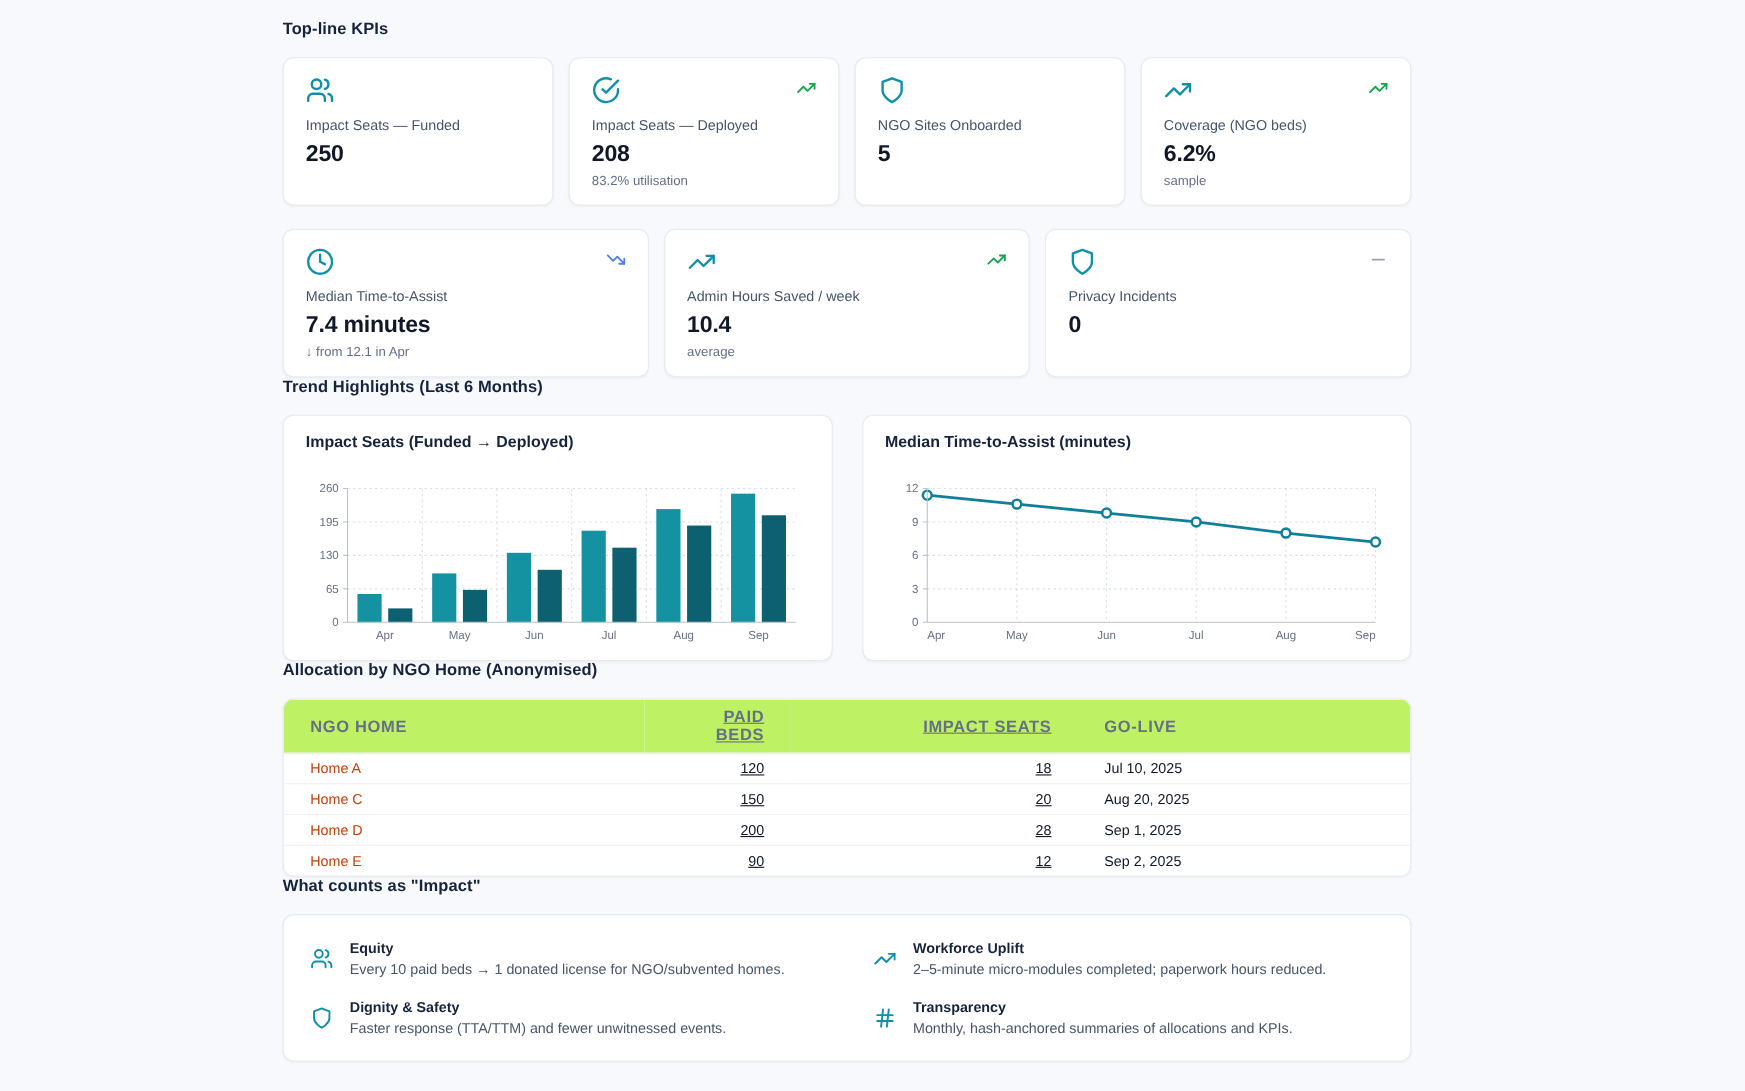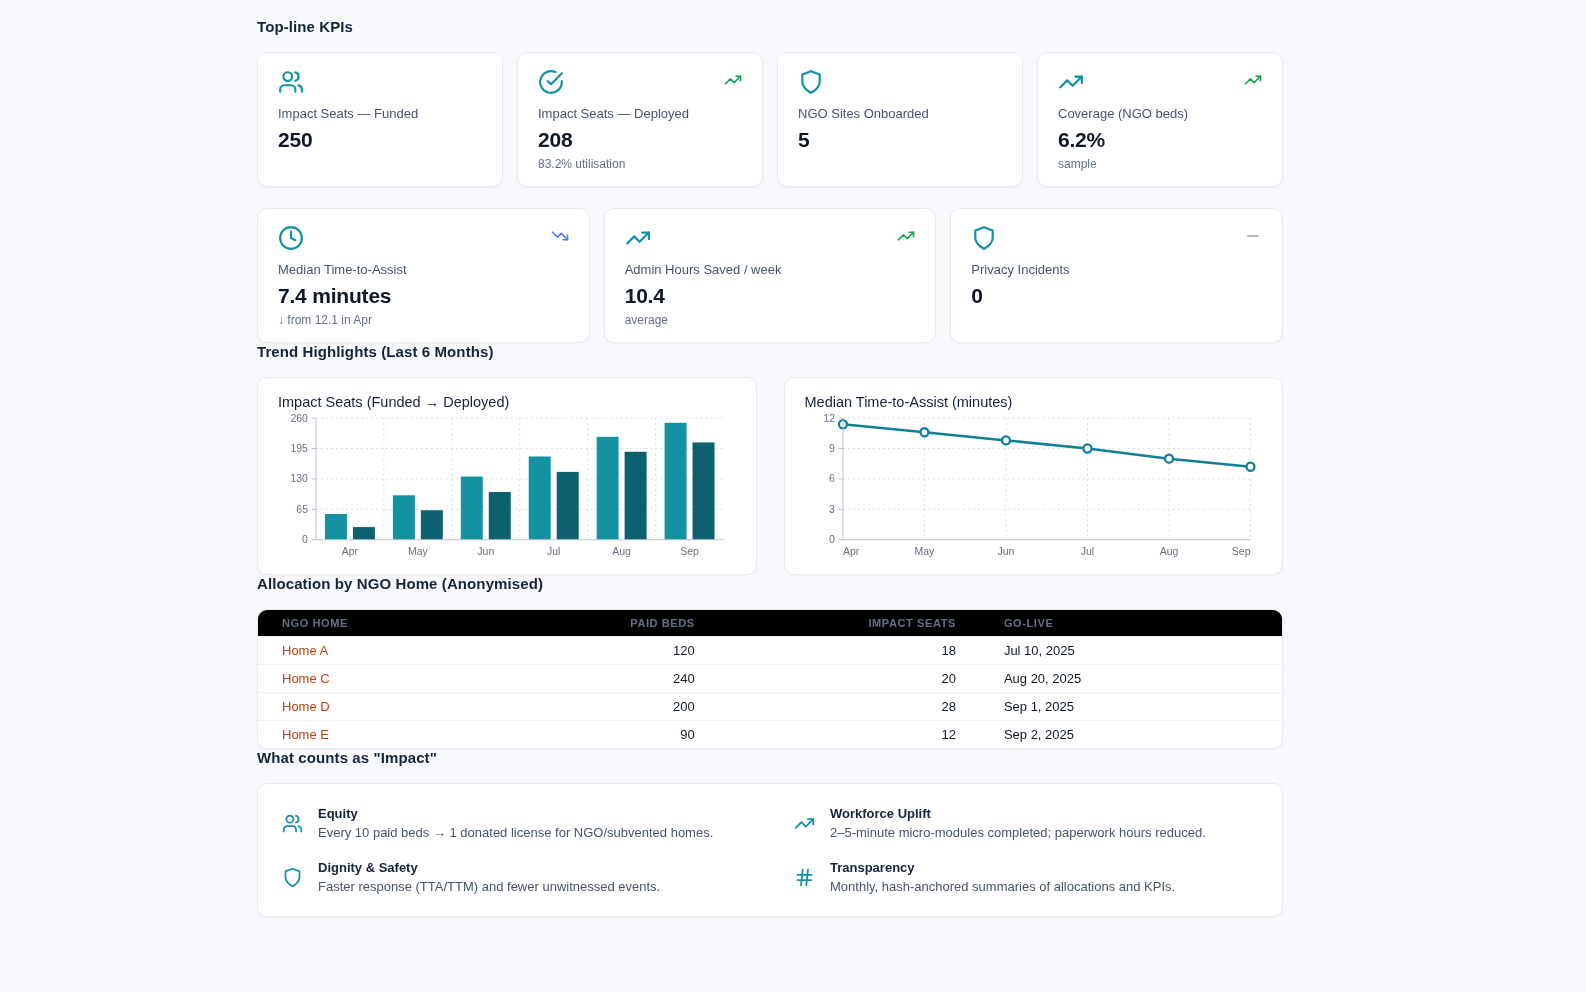--- a/index.html
+++ b/index.html
@@ -35,34 +35,34 @@
   .t-up { color:#16a34a; }
   .t-down { color:#4d7df2; }
   .t-flat { color:#98a2b3; }
   .kpi-label { margin-top:11px; font-size:13px; color:#475569; }
   .kpi-value { margin-top:6px; font-size:21px; line-height:25px; font-weight:700; color:#101828; letter-spacing:-.2px; }
   .kpi-sub { margin-top:5px; font-size:12px; color:#667085; }
 
   
   .charts-row { display:grid; grid-template-columns:1fr 1fr; gap:27px; }
   .chart-card { padding:16px 20px 12px; }
-  .chart-title { font-size:14.5px; font-weight:400; color:#16233c; margin-bottom:0; }
+  .chart-title { font-size:14.5px; font-weight:700; color:#16233c; margin-bottom:26px; }
   svg.chart { display:block; width:100%; height:152px; }
   svg.chart text { font-family:"Liberation Sans", sans-serif; }
 
   
   .table-card { overflow:hidden; border-radius:10px; }
   table.alloc { width:100%; border-collapse:collapse; font-size:13px; }
   table.alloc col.c1 { width:32%; } table.alloc col.c2 { width:13%; }
   table.alloc col.c3 { width:25.5%; } table.alloc col.c4 { width:29.5%; }
   table.alloc thead th {
-    background:#000000; color:#667085; font-size:11px; font-weight:600;
+    background:#bef264; color:#667085; font-size:15px; font-weight:600;
     letter-spacing:.6px; text-align:left; padding:7px 24px;
   }
-  table.alloc th.num, table.alloc td.num { text-align:right; }
+  table.alloc th.num, table.alloc td.num { text-align:right;text-decoration:underline; }
   table.alloc tbody td { padding:6px 24px; border-top:1px solid #eef1f5; color:#101828; }
   table.alloc td.home { font-weight:400; color:#c2410c; }
 
   
   .impact-card { padding:22px 24px; display:grid; grid-template-columns:1fr 1fr; column-gap:48px; row-gap:20px; }
   .impact-item { display:flex; gap:15px; align-items:center; }
   .impact-icon { color:#0e91a8; display:inline-flex; margin-top:1px; }
   .impact-icon svg { width:21px; height:21px; }
   .impact-title { font-size:13px; font-weight:700; color:#16233c; }
   .impact-desc { font-size:13px; color:#475569; margin-top:4px; }
@@ -312,21 +312,21 @@
       </thead>
       <tbody>
         <tr>
           <td class="home">Home A</td>
           <td class="num">120</td>
           <td class="num">18</td>
           <td>Jul 10, 2025</td>
         </tr>
         <tr>
           <td class="home">Home C</td>
-          <td class="num">240</td>
+          <td class="num">150</td>
           <td class="num">20</td>
           <td>Aug 20, 2025</td>
         </tr>
         <tr>
           <td class="home">Home D</td>
           <td class="num">200</td>
           <td class="num">28</td>
           <td>Sep 1, 2025</td>
         </tr>
         <tr>

